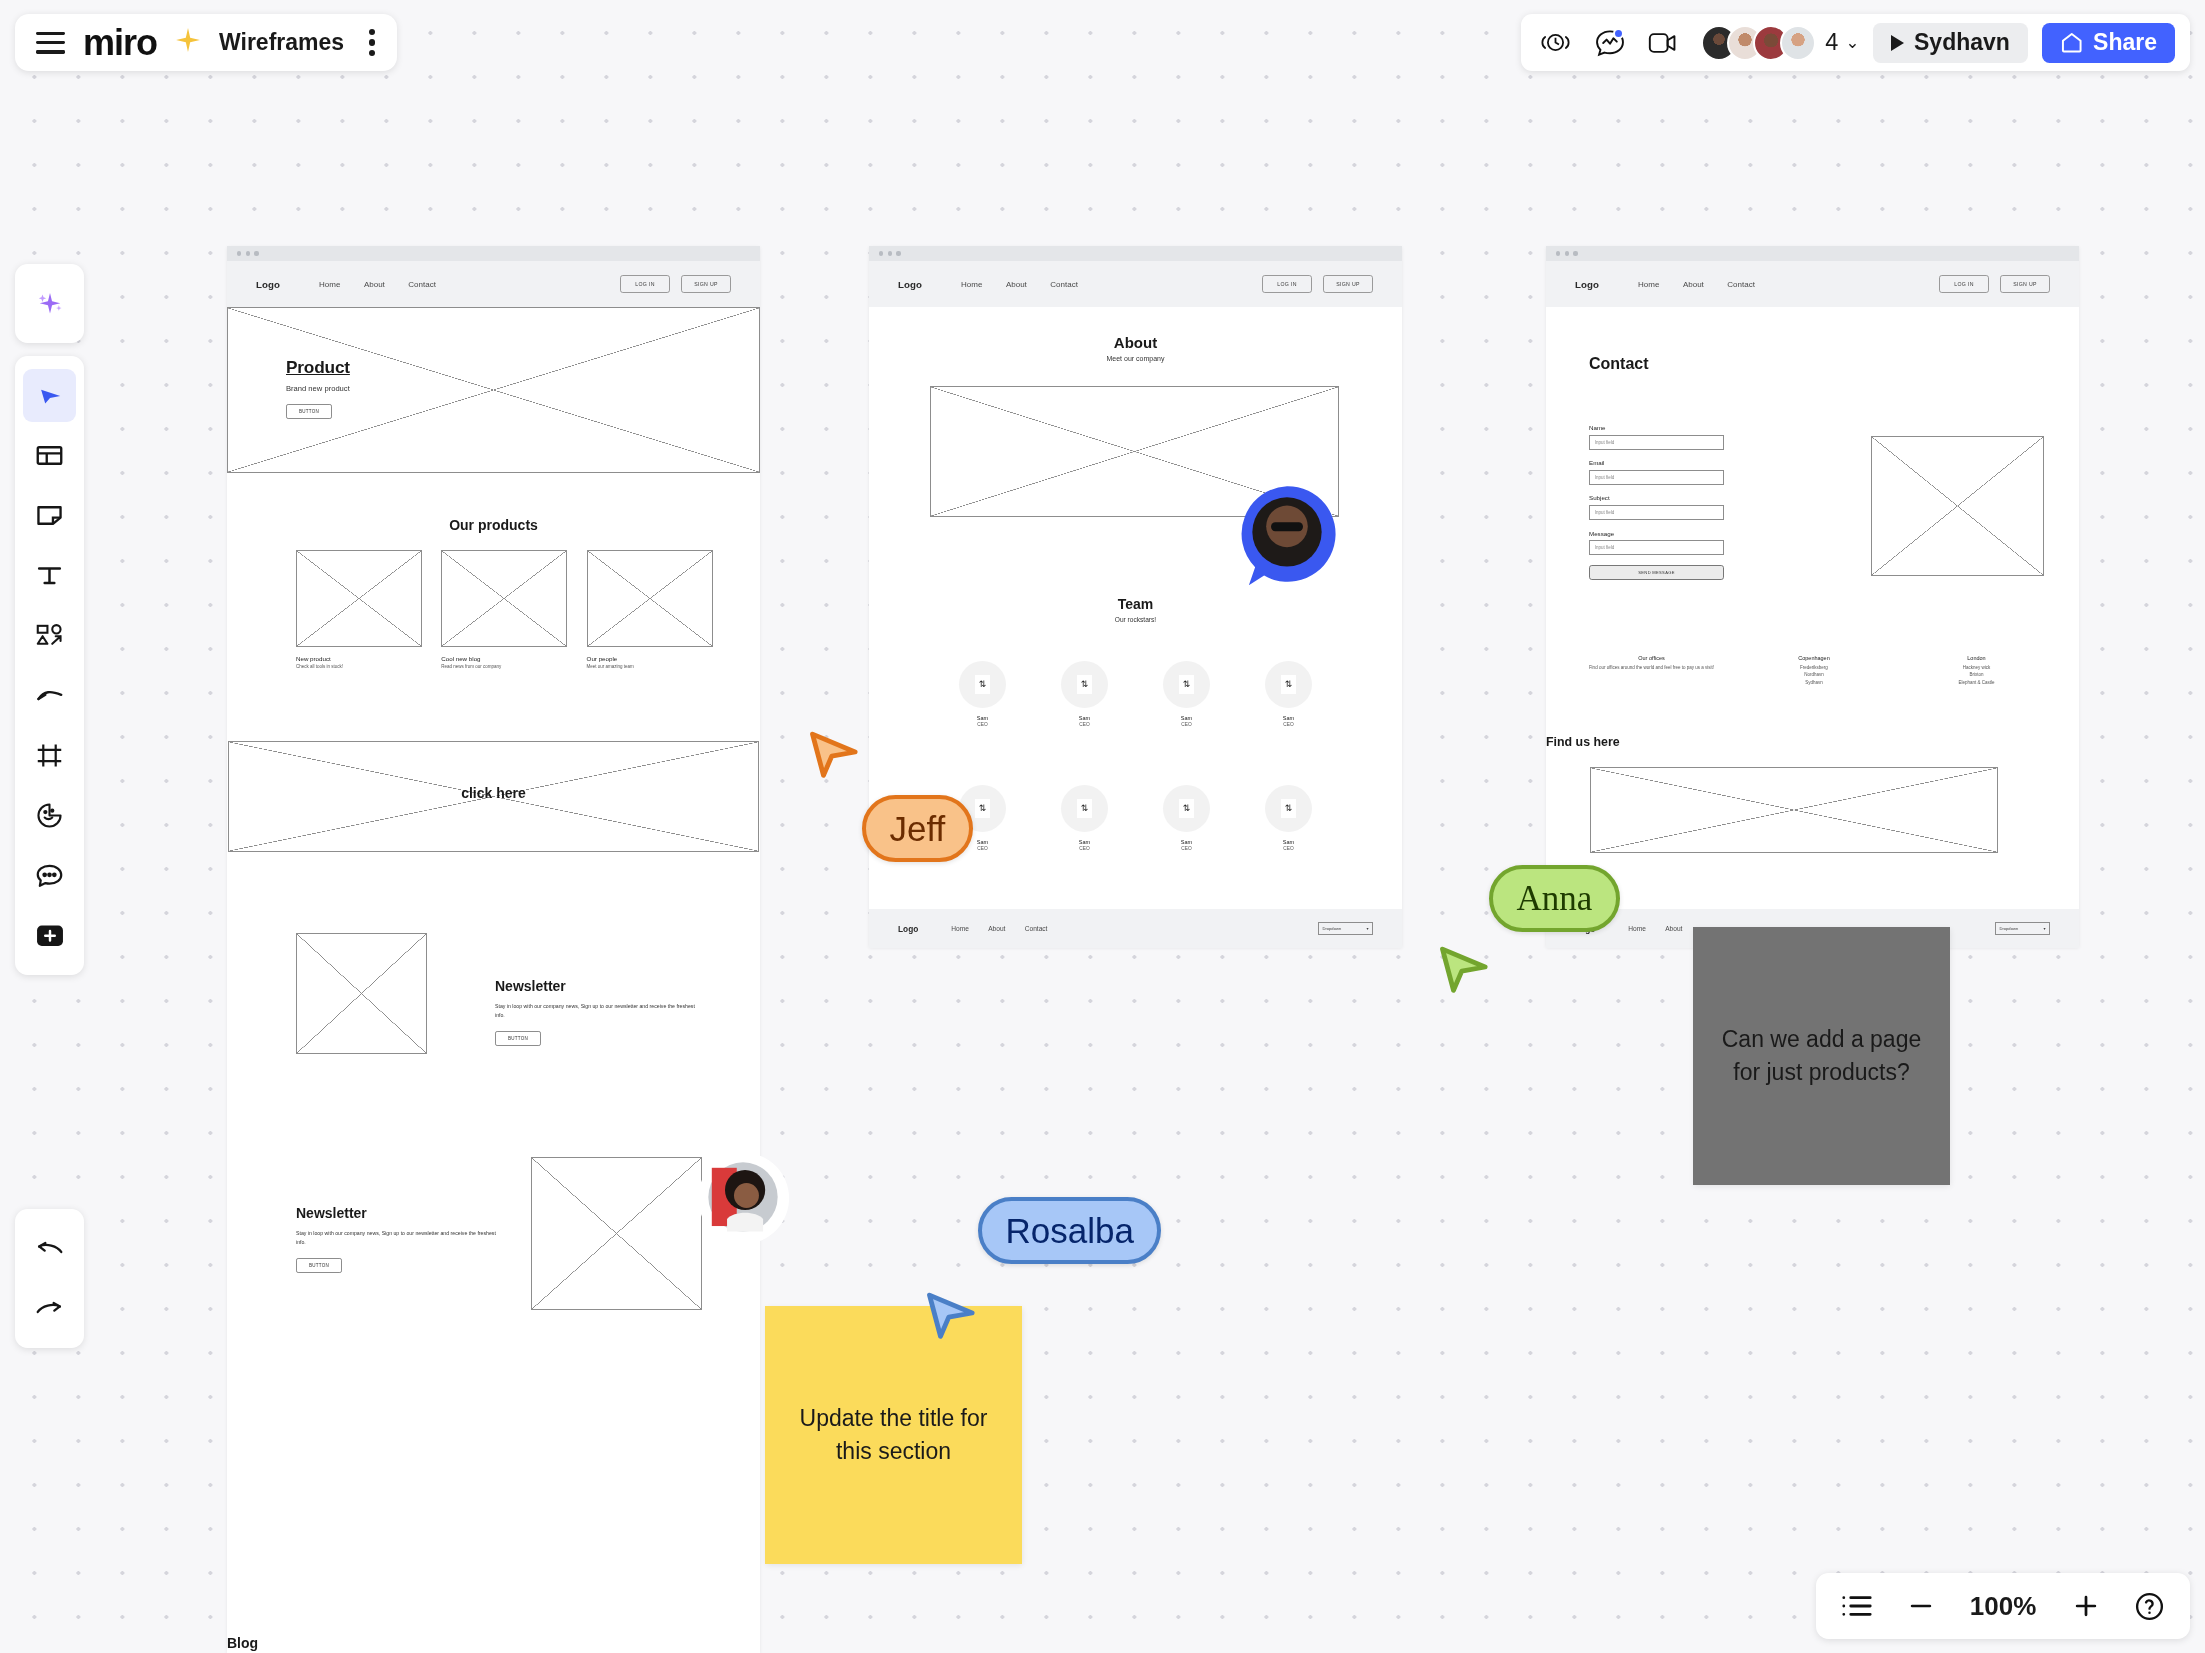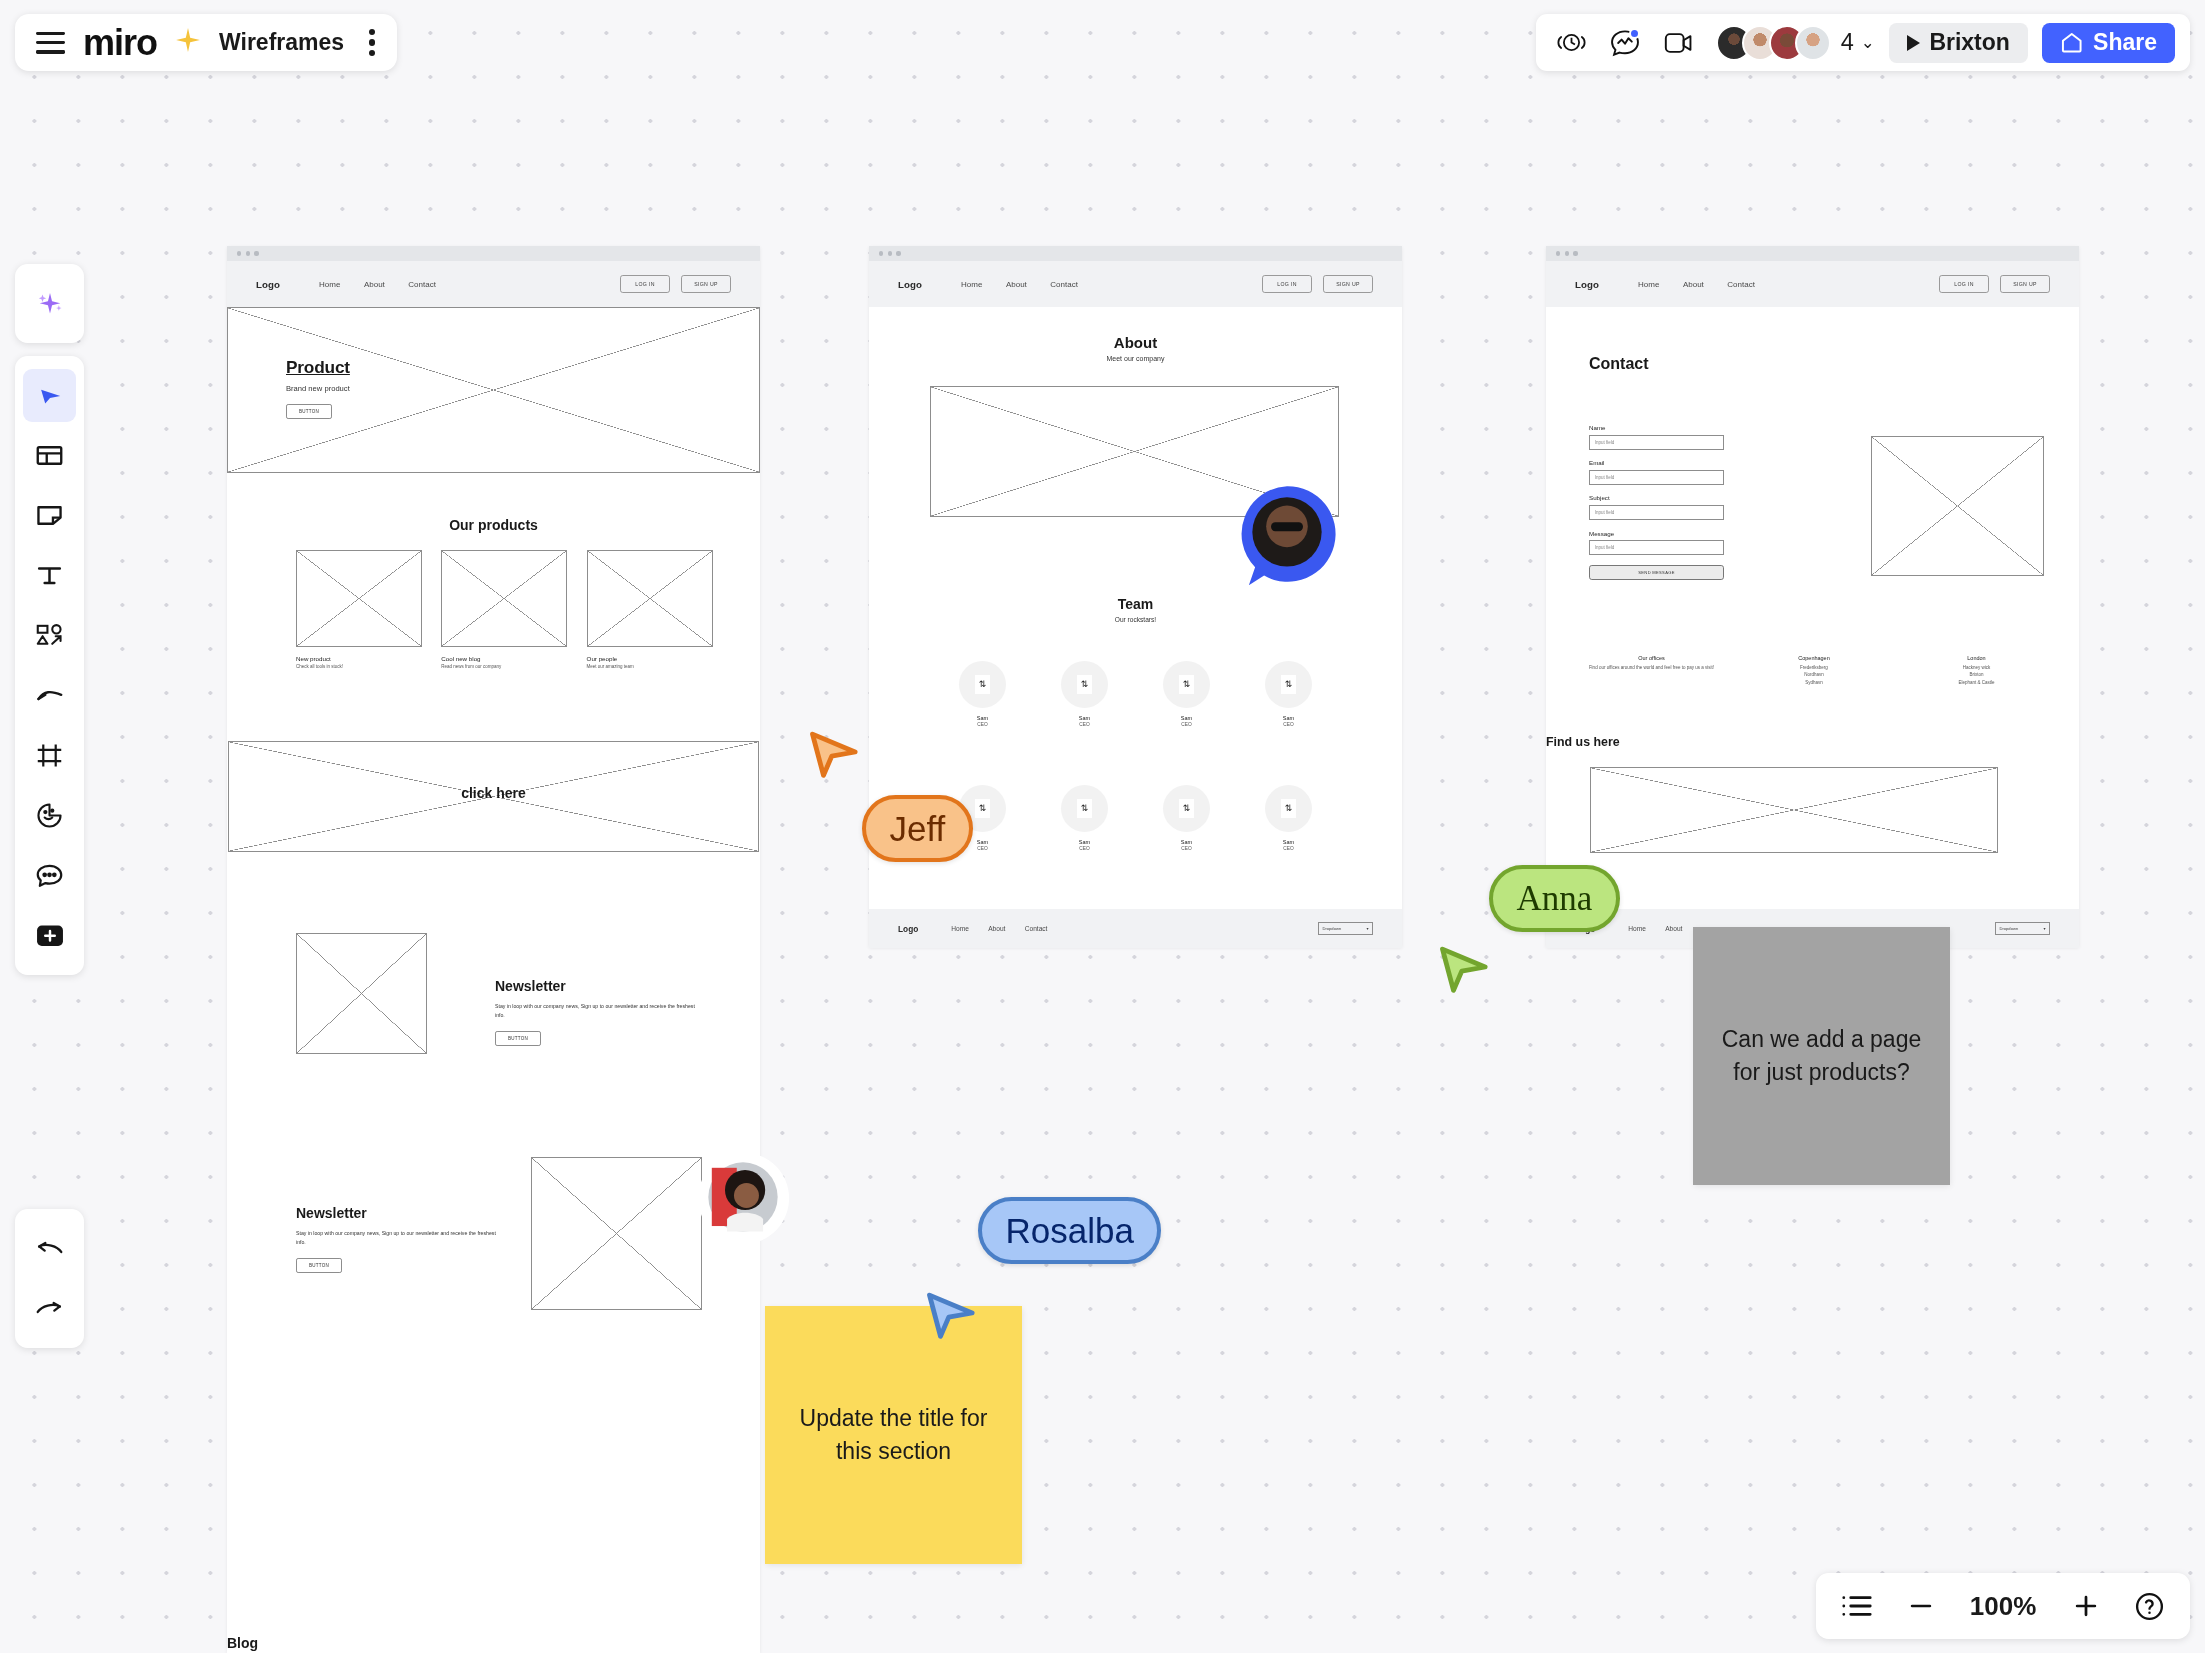--- a/index.html
+++ b/index.html
@@ -193,21 +193,21 @@
   <div class="avatars">
     <div class="avatar a1"></div>
     <div class="avatar a2"></div>
     <div class="avatar a3"></div>
     <div class="avatar a4"></div>
     <div class="count">4</div>
     <div class="chev">⌄</div>
   </div>
   <div class="btn-present">
     <div class="tri"></div>
-    <div class="lbl">Brixton</div>
+    <div class="lbl">Sydhavn</div>
   </div>
   <div class="btn-share">
     <svg width="23.5" height="23.5" viewBox="0 0 24 24" fill="none" stroke="#fff" stroke-width="2">
       <path d="M3 10 12 3l9 7v10a1 1 0 0 1-1 1H4a1 1 0 0 1-1-1z" stroke-linejoin="round"></path>
     </svg>
     <div class="lbl">Share</div>
   </div>
 </div>
 
 <div class="tool-group tg-ai">
@@ -591,21 +591,21 @@
 <div class="nametag" style="left:862px;top:795px;background:#f9c289;border:4.1px solid #e2751b;">
   <span style="color:#6b2c00;">Jeff</span>
 </div>
 <div class="nametag" style="left:1489px;top:865px;background:#bbe57f;border:4.1px solid #73a52e;font-family:Liberation Serif, serif;">
   <span style="color:#1e3b00;">Anna</span>
 </div>
 <div class="nametag" style="left:978px;top:1197px;background:#a7c7f7;border:4.1px solid #4a7fc7;">
   <span style="color:#06256b;">Rosalba</span>
 </div>
 
-<div class="sticky" style="left:1693px;top:927px;width:257px;height:258px;background:#a3a3a3;">
+<div class="sticky" style="left:1693px;top:927px;width:257px;height:258px;background:#737373;">
   <span>Can we add a page for just products?</span>
 </div>
 <div class="sticky" style="left:765px;top:1306px;width:257px;height:258px;background:#fbdb5b;">
   <span>Update the title for this section</span>
 </div>
 
 <div class="zoombar">
   <div class="zb-btn">
     <svg width="32" height="28" viewBox="0 0 46 40" stroke="#111" stroke-width="4" stroke-linecap="round">
       <path d="M4 8h.01M4 20h.01M4 32h.01"></path>

